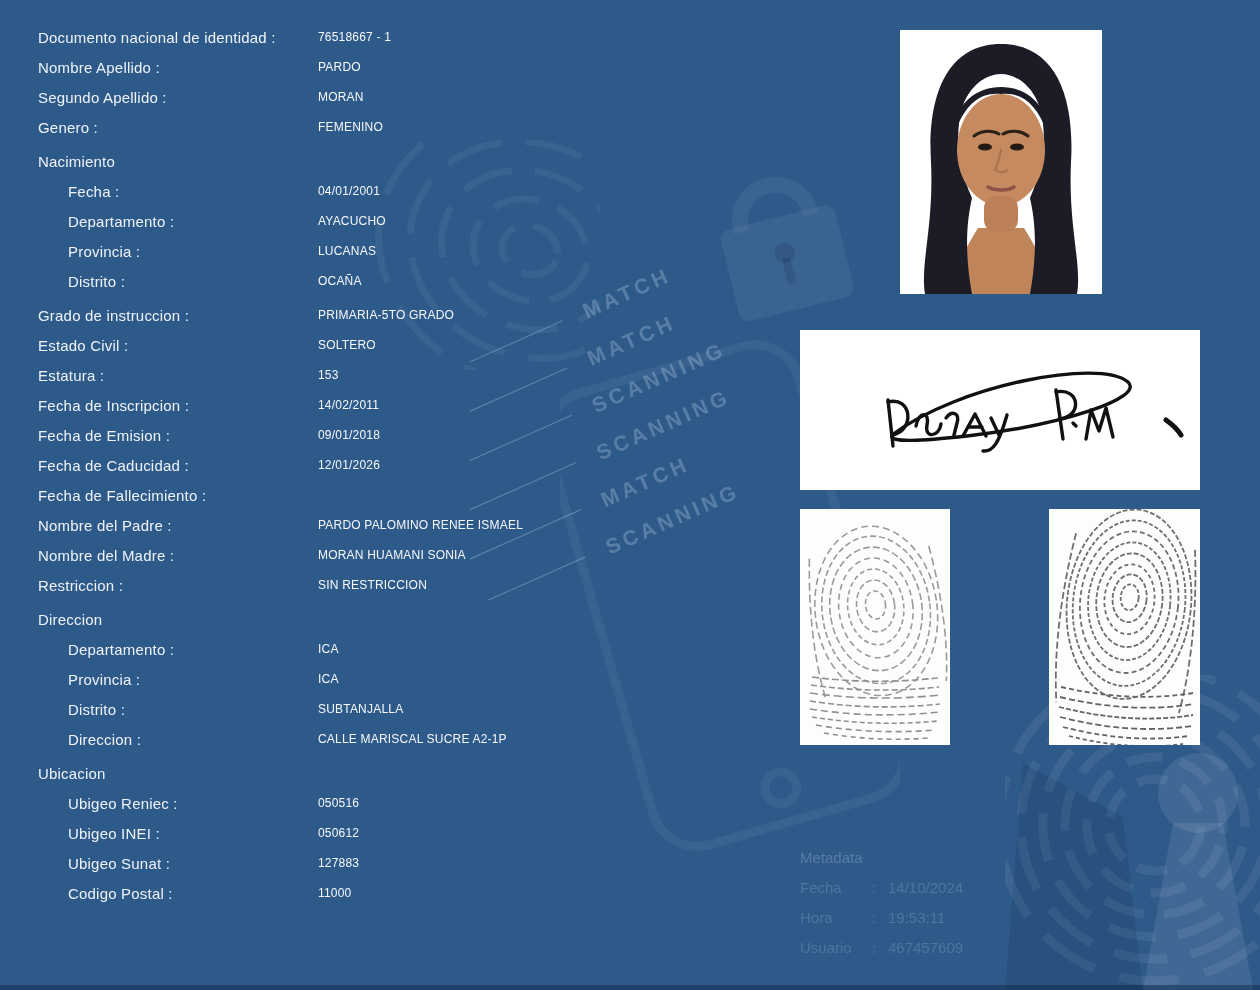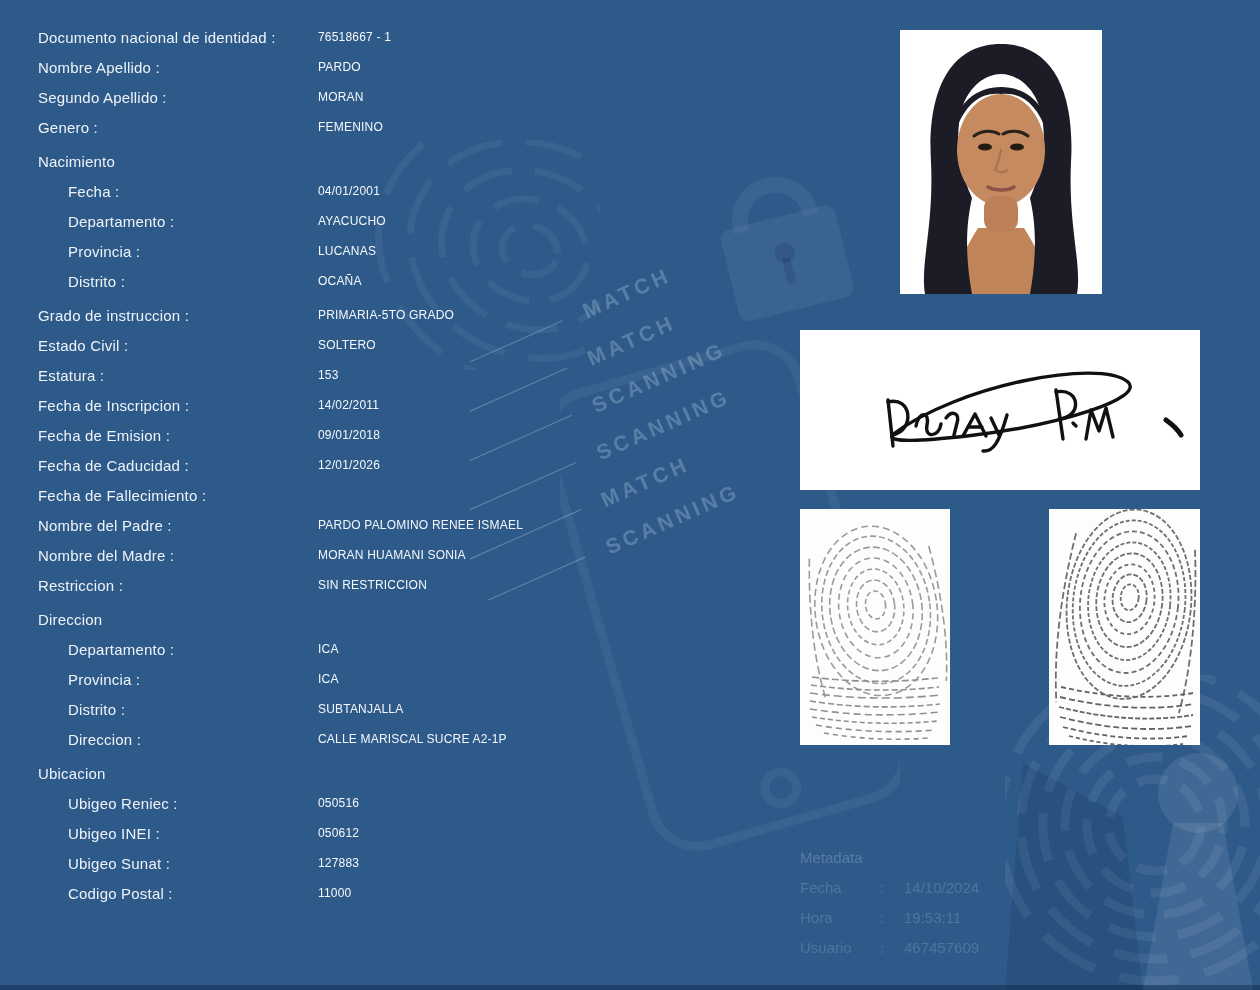--- a/index.html
+++ b/index.html
@@ -17,21 +17,21 @@
   .label{position:absolute;left:0;top:50%;transform:translateY(-50%);
          font-size:15px;letter-spacing:.2px;white-space:nowrap;color:#eef3f9;}
   .label.indent{left:30px;}
   .value{position:absolute;left:280px;top:50%;transform:translateY(-50%);
          font-size:12px;letter-spacing:.2px;white-space:nowrap;color:#f5f8fb;}
   
   .metadata{position:absolute;left:800px;top:820px;z-index:2;margin-top:22px;}
   .m-title{height:30px;display:flex;align-items:center;font-size:15px;
            color:rgba(205,222,238,0.26);}
   .m-row{height:30px;display:flex;align-items:center;font-size:15px;
-         color:rgba(205,222,238,0.20);gap:8px;}
+         color:rgba(205,222,238,0.20);}
   .m-label{width:60px;}
   .m-colon{width:28px;text-align:center;}
   .m-value{}
   
   .panel{position:absolute;background:#ffffff;z-index:2;}
   .photo{left:900px;top:30px;width:202px;height:264px;}
   .signature{left:800px;top:330px;width:400px;height:160px;}
   .fp-left{left:800px;top:509px;width:150px;height:236px;}
   .fp-right{left:1049px;top:509px;width:151px;height:236px;}
   .panel svg{display:block;width:100%;height:100%;}

